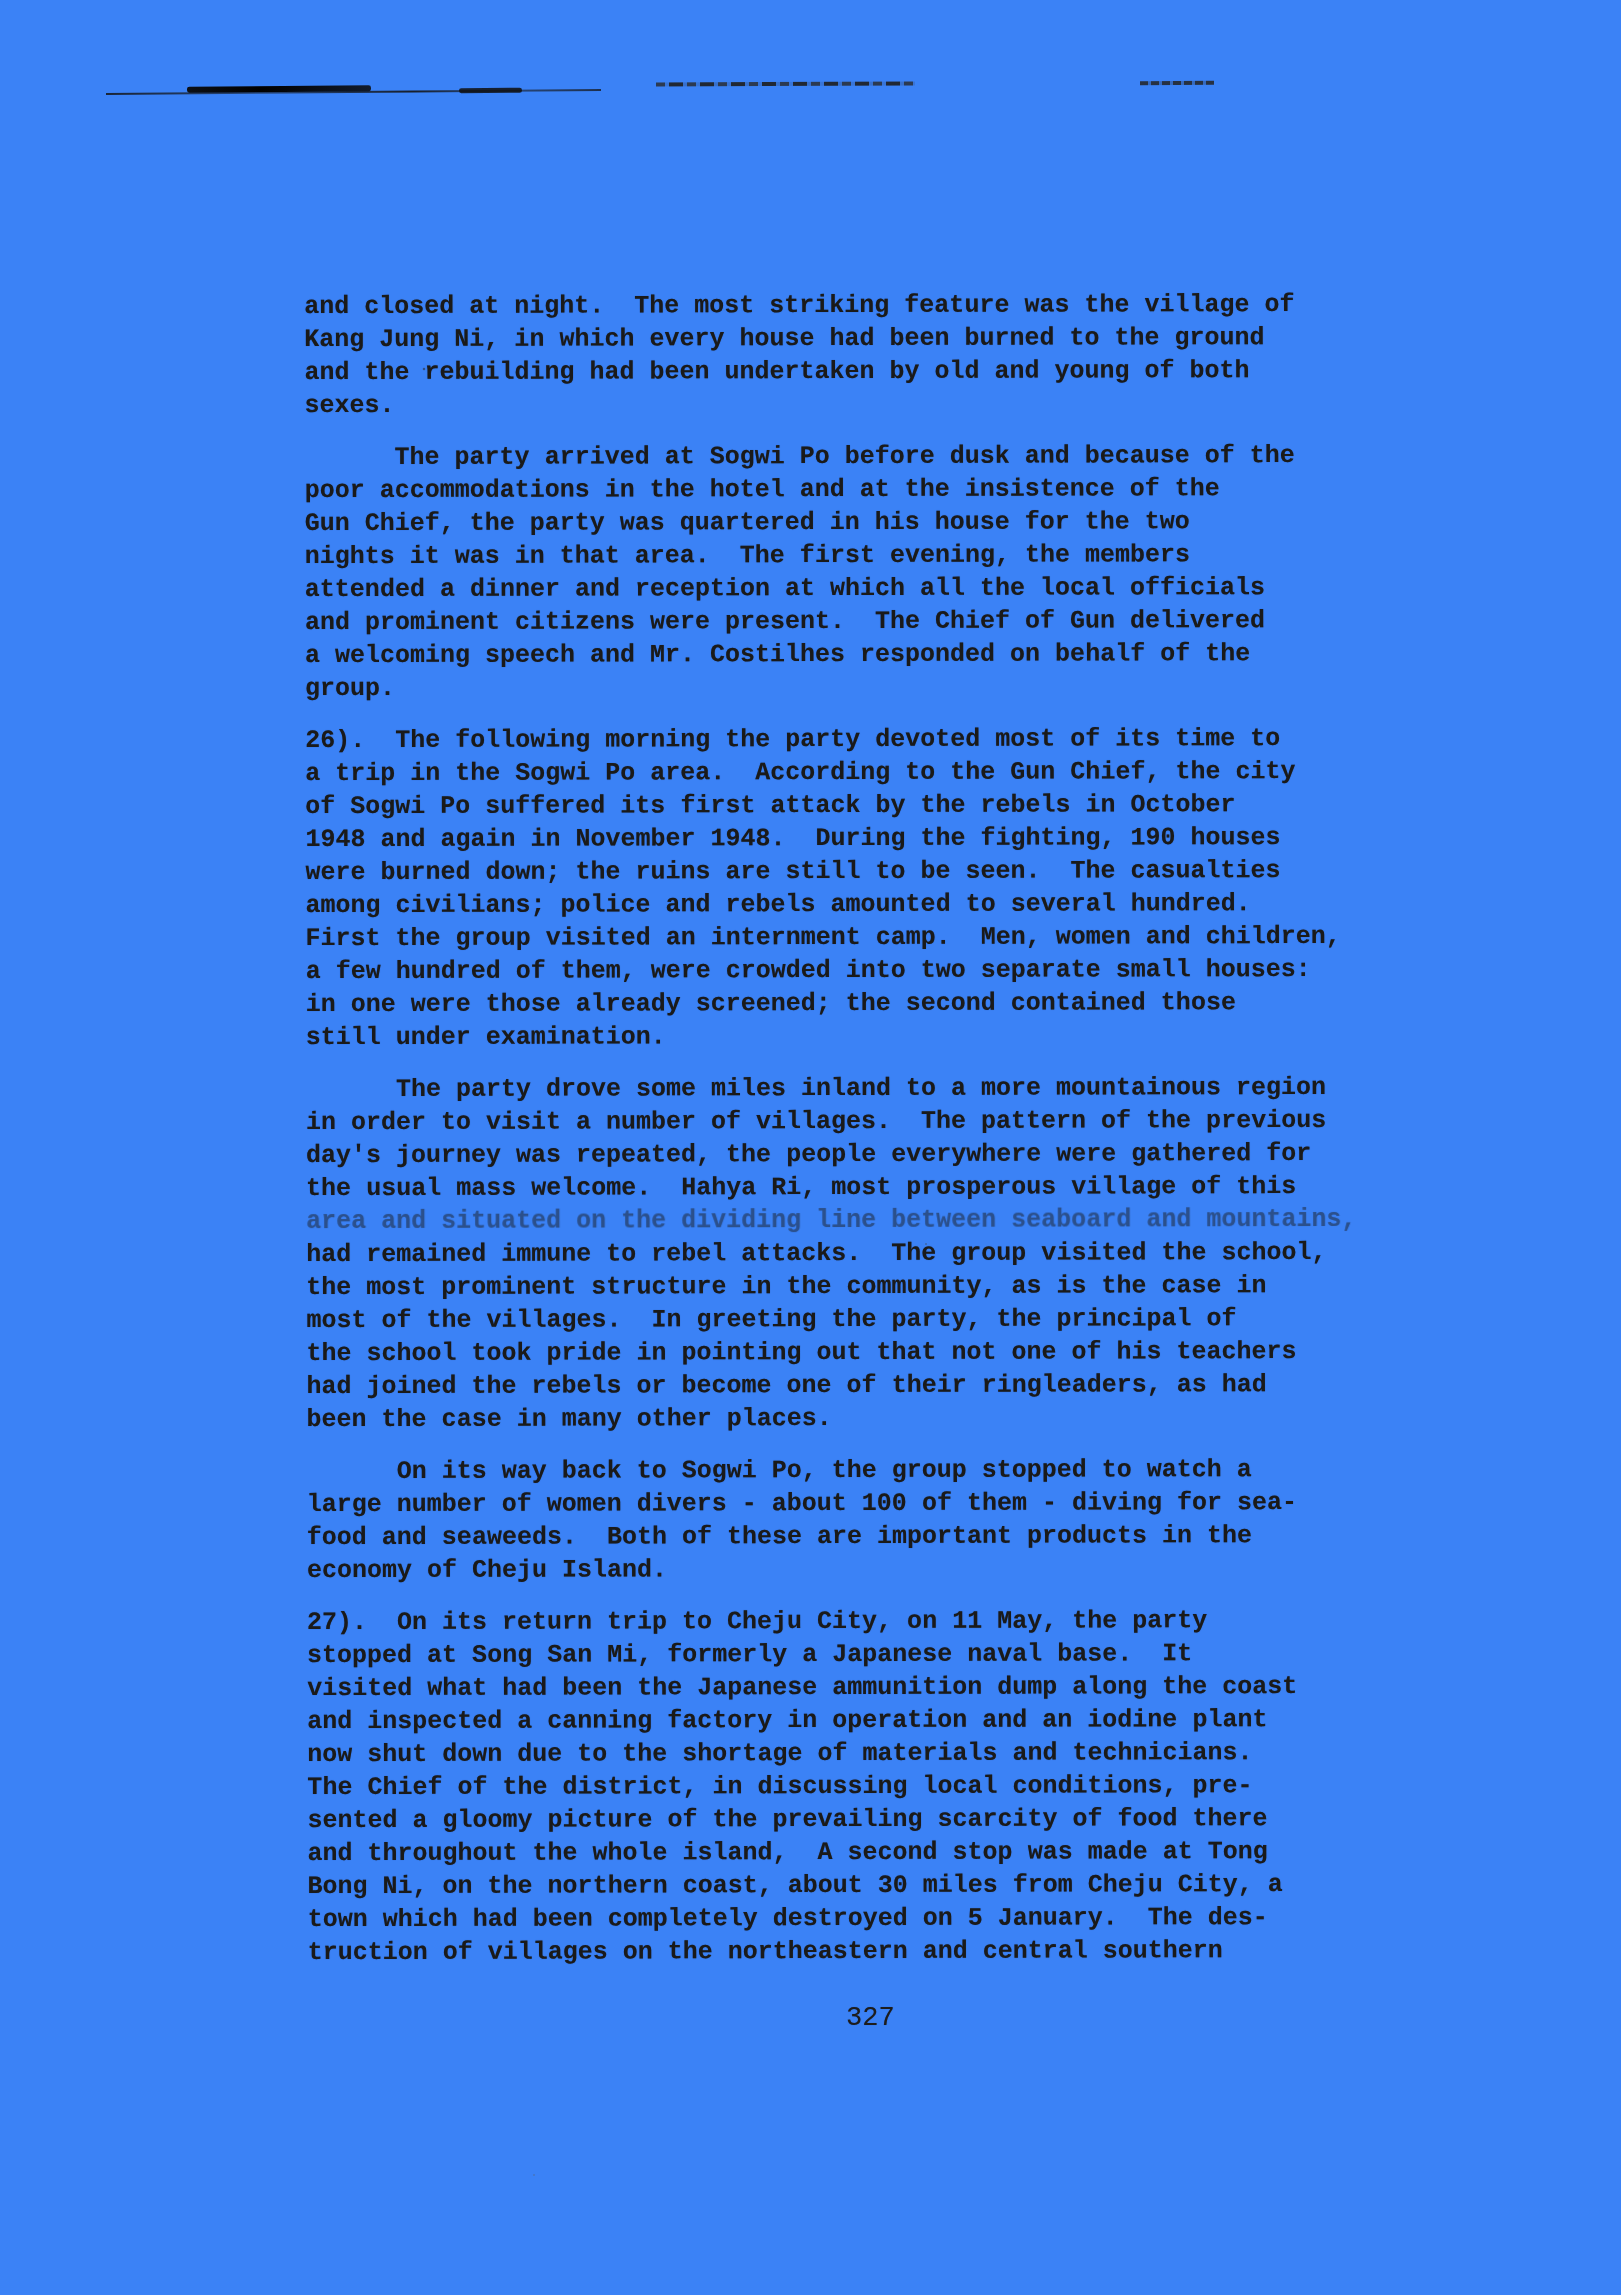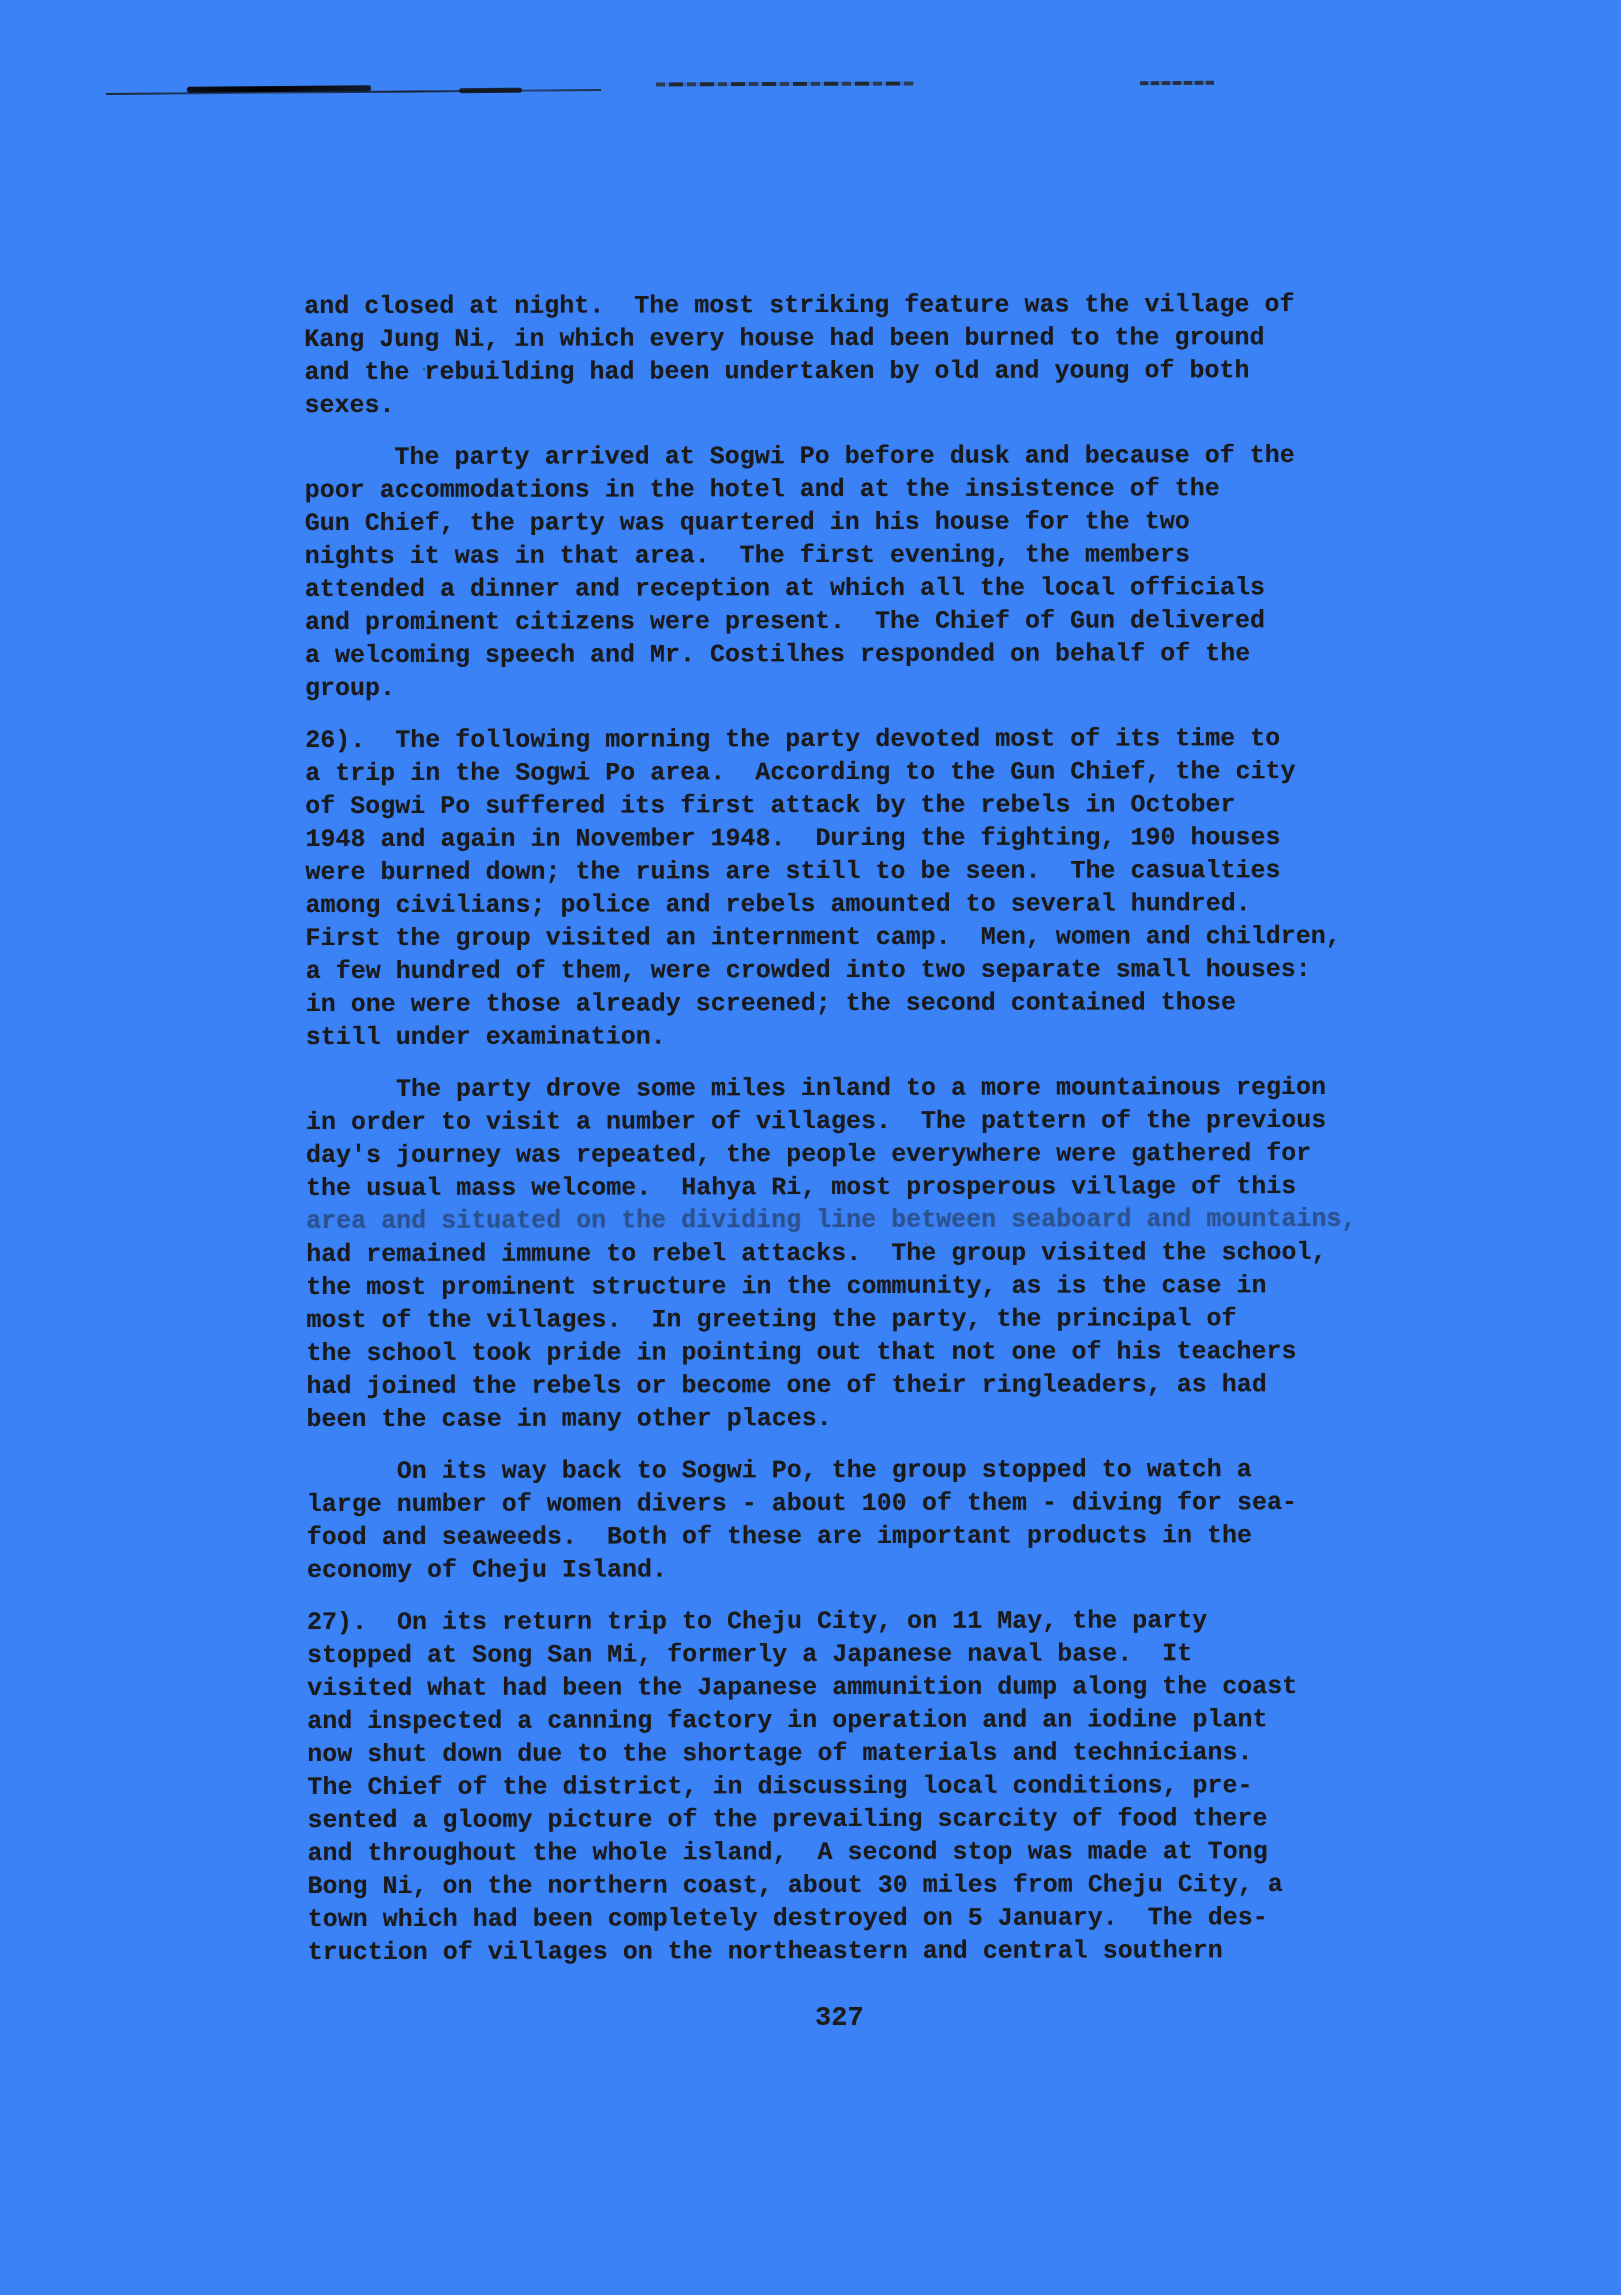--- a/index.html
+++ b/index.html
@@ -74,24 +74,24 @@
     transform: rotate(-0.12deg);
   }
   .paragraph { margin: 0 0 19px 0; }
   .line { height: 33px; }
   .line.faded {
     opacity: 0.48;
     filter: blur(0.5px);
   }
   .page-number {
     position: absolute;
-    left: 815px;
+    left: 846px;
     top: 2003px;
     font-size: 27px;
-    font-weight: 700;
+    font-weight: 400;
     color: #1d1d1d;
     text-shadow: 0 0 0.8px rgba(25,25,25,0.4);
   }
 </style>
 </head>
 <body>
 
 <div class="page">
   <div class="mark mark-left-thin"></div>
   <div class="mark mark-left-thick"></div>

